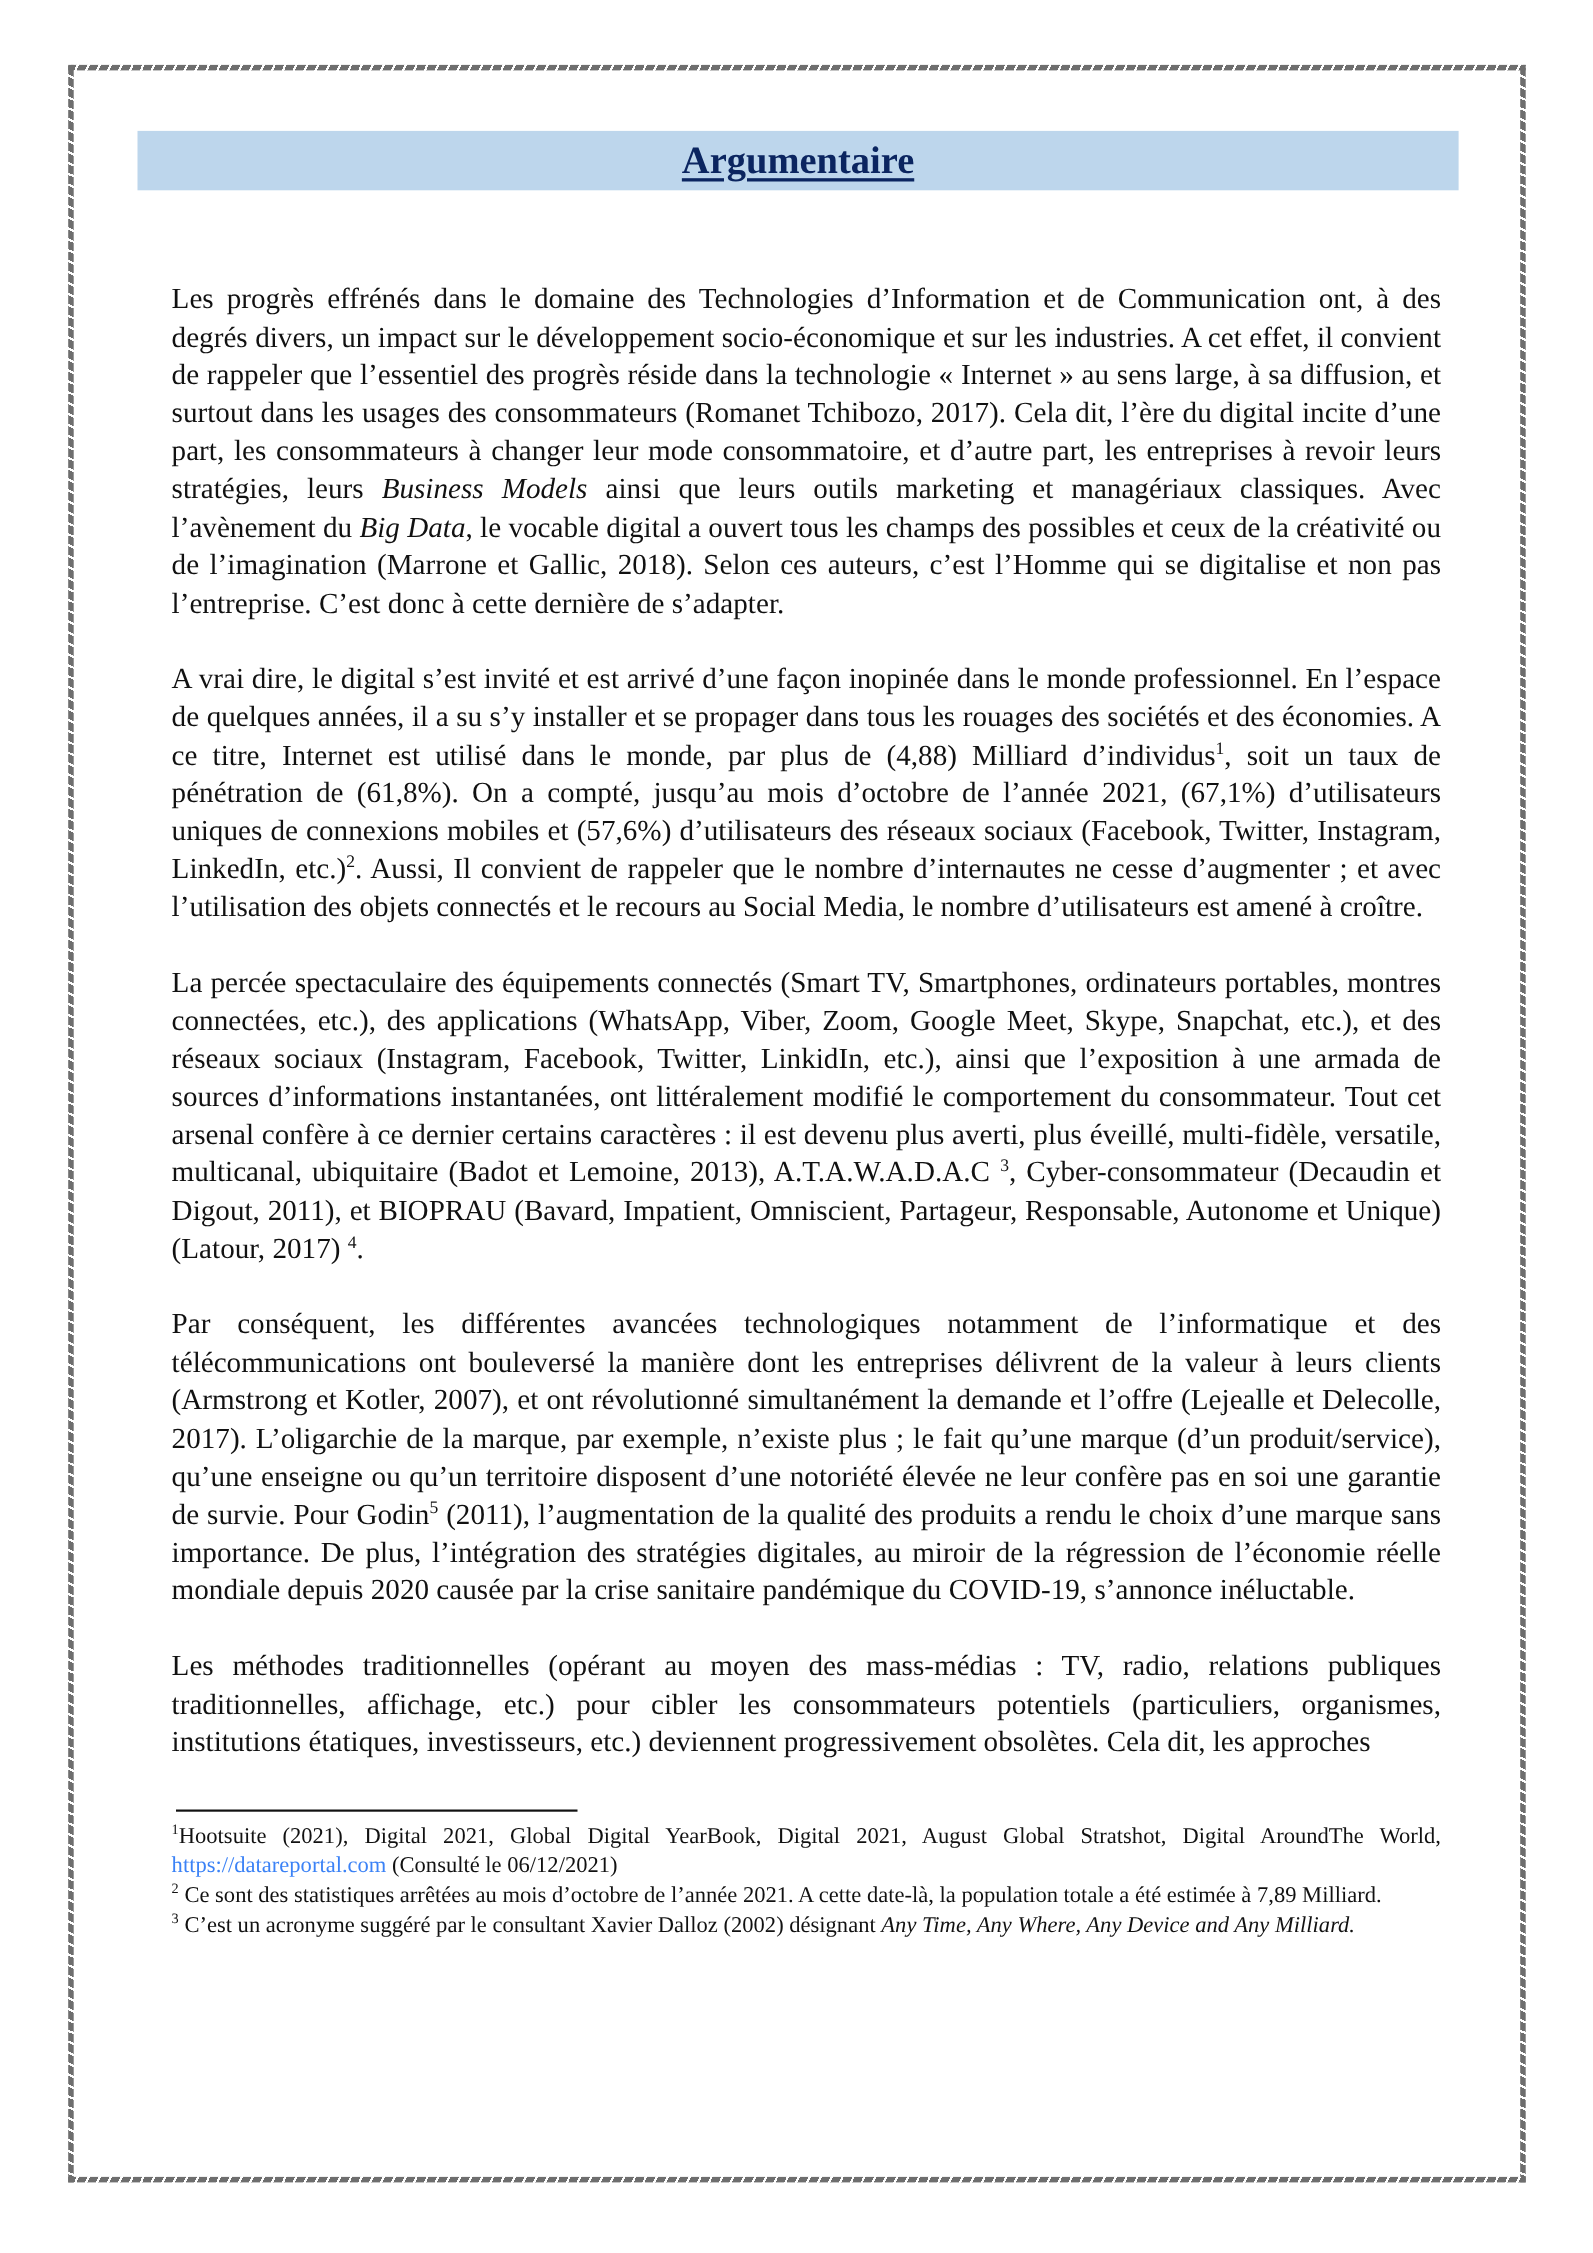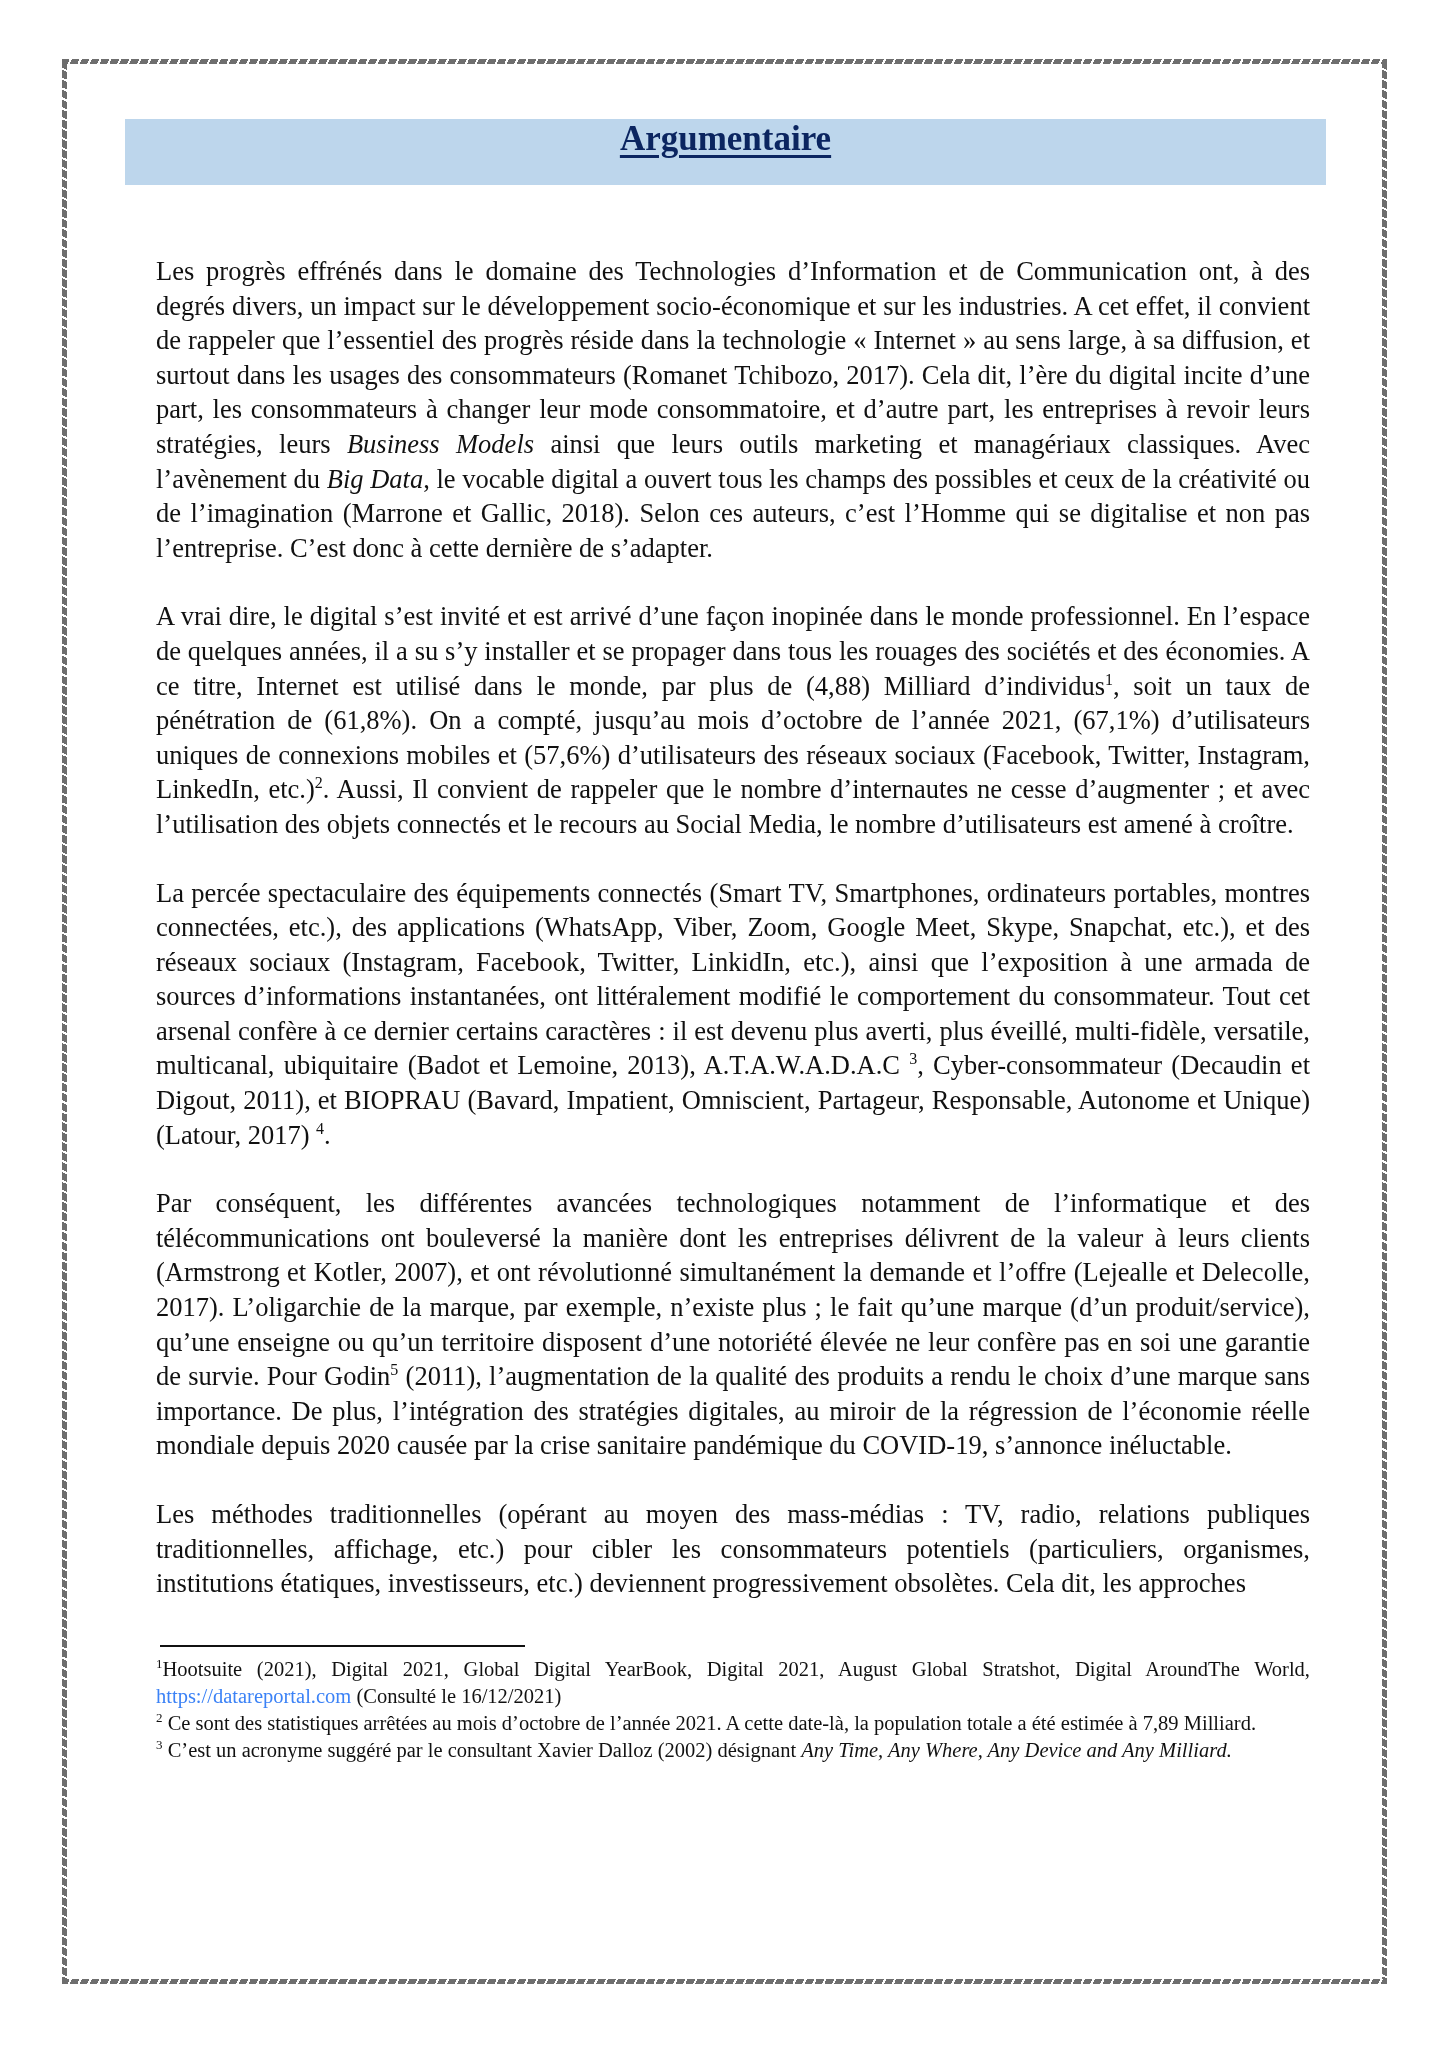--- a/index.html
+++ b/index.html
@@ -7,22 +7,22 @@
          font-family: "Liberation Serif", "DejaVu Serif", serif; color: #111; }
   .frame { position: absolute; left: 62px; top: 59px; width: 1325px; height: 1925px;
            box-sizing: border-box;
            border: 5px solid transparent;
            background:
              repeating-linear-gradient(115deg, #6e6e6e 0 7px, #ffffff 7px 9px) top / 100% 5px no-repeat,
              repeating-linear-gradient(115deg, #6e6e6e 0 7px, #ffffff 7px 9px) bottom / 100% 5px no-repeat,
              repeating-linear-gradient(25deg, #6e6e6e 0 7px, #ffffff 7px 9px) left / 5px 100% no-repeat,
              repeating-linear-gradient(25deg, #6e6e6e 0 7px, #ffffff 7px 9px) right / 5px 100% no-repeat;
            background-origin: border-box; }
-  .title-bar { position: absolute; left: 125px; top: 119px; width: 1201px; height: 66px;
-               background: #bdd6ec; display: flex; align-items: flex-start; justify-content: center; }
+  .title-bar { position: absolute; left: 125px; top: 119px; width: 1201px; height: 54px;
+               background: #bdd6ec; display: flex; align-items: center; justify-content: center; }
   .title { font-family: "Liberation Serif", serif; font-weight: bold; font-size: 35px;
            color: #0b2560; text-decoration: underline; text-decoration-thickness: 3px;
            text-underline-offset: 5px; }
   .content { position: absolute; left: 156px; top: 238px; width: 1154px; }
   .para { margin: 16px 0 34px 0; font-size: 26.5px; line-height: 34.6px; text-align: justify; }
   sup { font-size: 16px; line-height: 0; vertical-align: super; }
   .rule { position: absolute; left: 160px; top: 1645px; width: 365px; height: 1.5px; background: #111; }
   .footnotes { position: absolute; left: 156px; top: 1656px; width: 1154px; }
   .fn { margin: 0; font-size: 20.5px; line-height: 27px; text-align: justify; }
   .fn sup { font-size: 13px; }
@@ -46,16 +46,16 @@
   <p class="para"><span>La percée spectaculaire des équipements connectés (Smart TV, Smartphones, ordinateurs portables, montres connectées, etc.), des applications (WhatsApp, Viber, Zoom, Google Meet, Skype, Snapchat, etc.), et des réseaux sociaux (Instagram, Facebook, Twitter, LinkidIn, etc.), ainsi que l’exposition à une armada de sources d’informations instantanées, ont littéralement modifié le comportement du consommateur. Tout cet arsenal confère à ce dernier certains caractères : il est devenu plus averti, plus éveillé, multi-fidèle, versatile, multicanal, ubiquitaire (Badot et Lemoine, 2013), A.T.A.W.A.D.A.C </span><sup>3</sup><span>, Cyber-consommateur (Decaudin et Digout, 2011), et BIOPRAU (Bavard, Impatient, Omniscient, Partageur, Responsable, Autonome et Unique) (Latour, 2017) </span><sup>4</sup><span>.</span></p>
 
   <p class="para"><span>Par conséquent, les différentes avancées technologiques notamment de l’informatique et des télécommunications ont bouleversé la manière dont les entreprises délivrent de la valeur à leurs clients (Armstrong et Kotler, 2007), et ont révolutionné simultanément la demande et l’offre (Lejealle et Delecolle, 2017). L’oligarchie de la marque, par exemple, n’existe plus ; le fait qu’une marque (d’un produit/service), qu’une enseigne ou qu’un territoire disposent d’une notoriété élevée ne leur confère pas en soi une garantie de survie. Pour Godin</span><sup>5</sup><span> (2011), l’augmentation de la qualité des produits a rendu le choix d’une marque sans importance. De plus, l’intégration des stratégies digitales, au miroir de la régression de l’économie réelle mondiale depuis 2020 causée par la crise sanitaire pandémique du COVID-19, s’annonce inéluctable.</span></p>
 
   <p class="para"><span>Les méthodes traditionnelles (opérant au moyen des mass-médias : TV, radio, relations publiques traditionnelles, affichage, etc.) pour cibler les consommateurs potentiels (particuliers, organismes, institutions étatiques, investisseurs, etc.) deviennent progressivement obsolètes. Cela dit, les approches</span></p>
 </div>
 
 <div class="rule"></div>
 
 <div class="footnotes">
-  <p class="fn"><sup>1</sup><span>Hootsuite (2021), Digital 2021, Global Digital YearBook, Digital 2021, August Global Stratshot, Digital AroundThe World, </span><span class="link">https://datareportal.com</span><span> (Consulté le 16/12/2021)</span></p>
+  <p class="fn"><sup>1</sup><span>Hootsuite (2021), Digital 2021, Global Digital YearBook, Digital 2021, August Global Stratshot, Digital AroundThe World, </span><span class="link">https://datareportal.com</span><span> (Consulté le 06/12/2021)</span></p>
   <p class="fn"><sup>2</sup><span> Ce sont des statistiques arrêtées au mois d’octobre de l’année 2021. A cette date-là, la population totale a été estimée à 7,89 Milliard.</span></p>
   <p class="fn"><sup>3</sup><span> C’est un acronyme suggéré par le consultant Xavier Dalloz (2002) désignant </span><i>Any Time, Any Where, Any Device and Any Milliard.</i></p>
 </div>
 
 </body></html>

